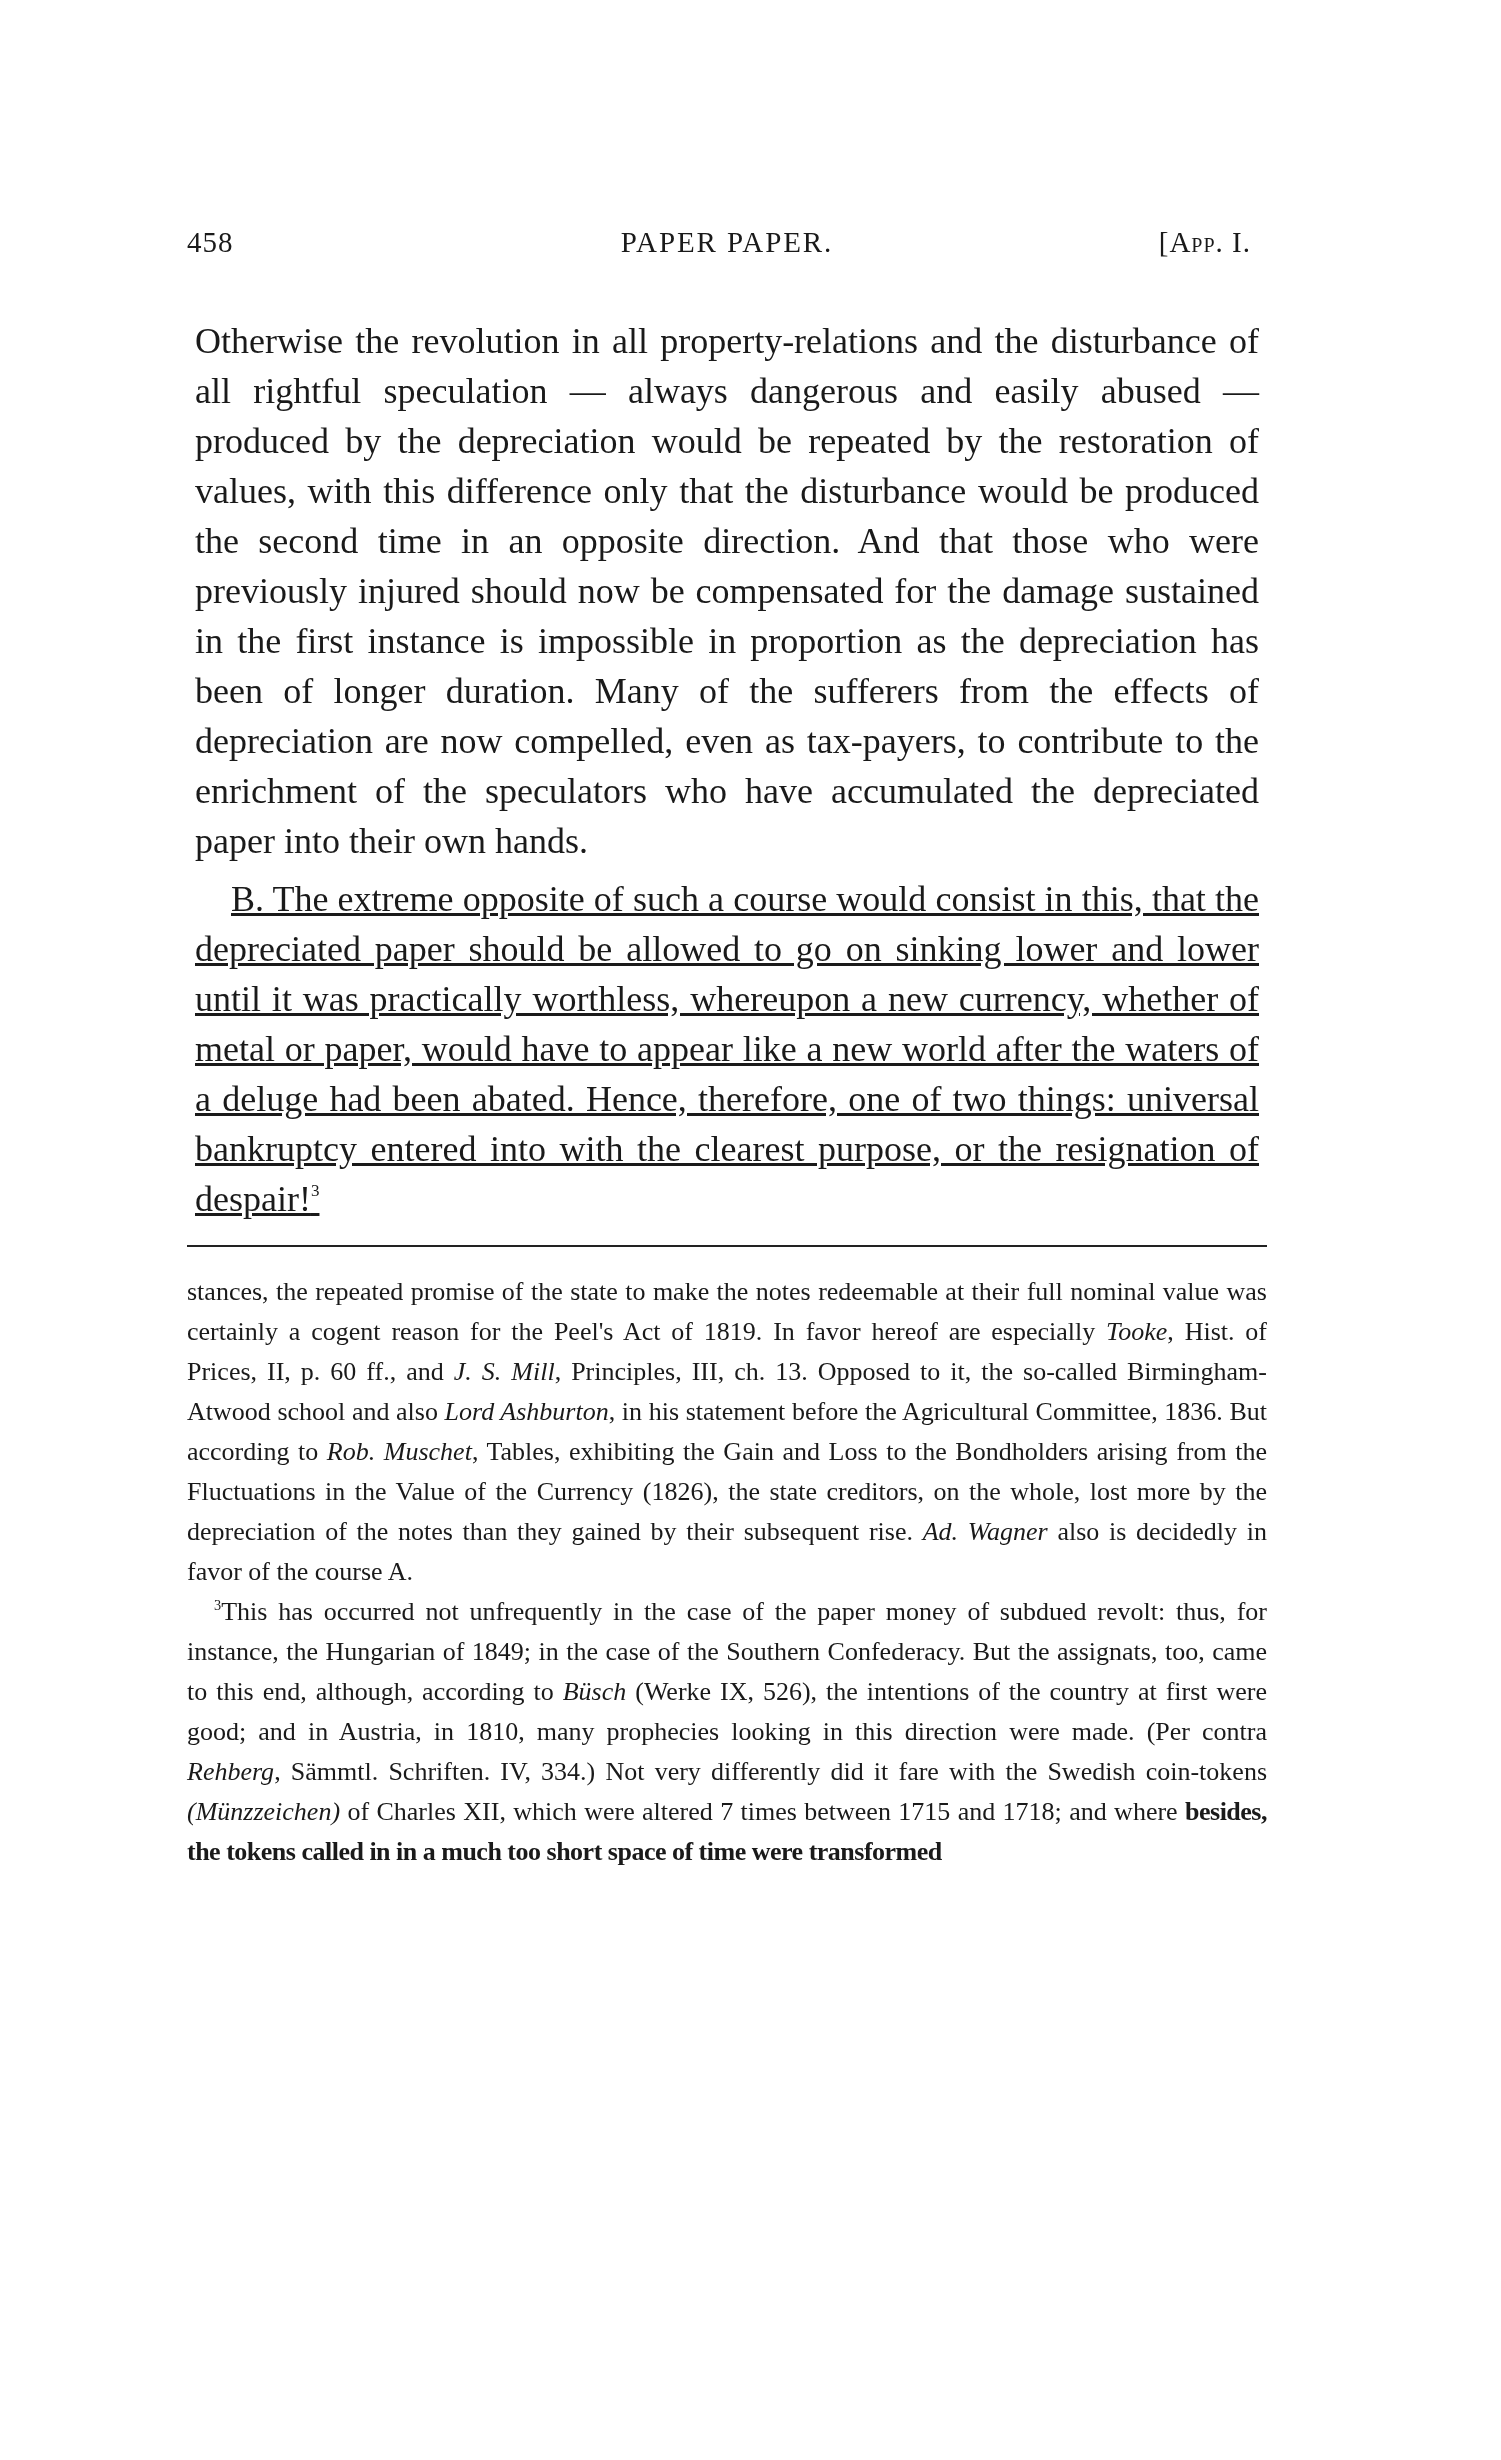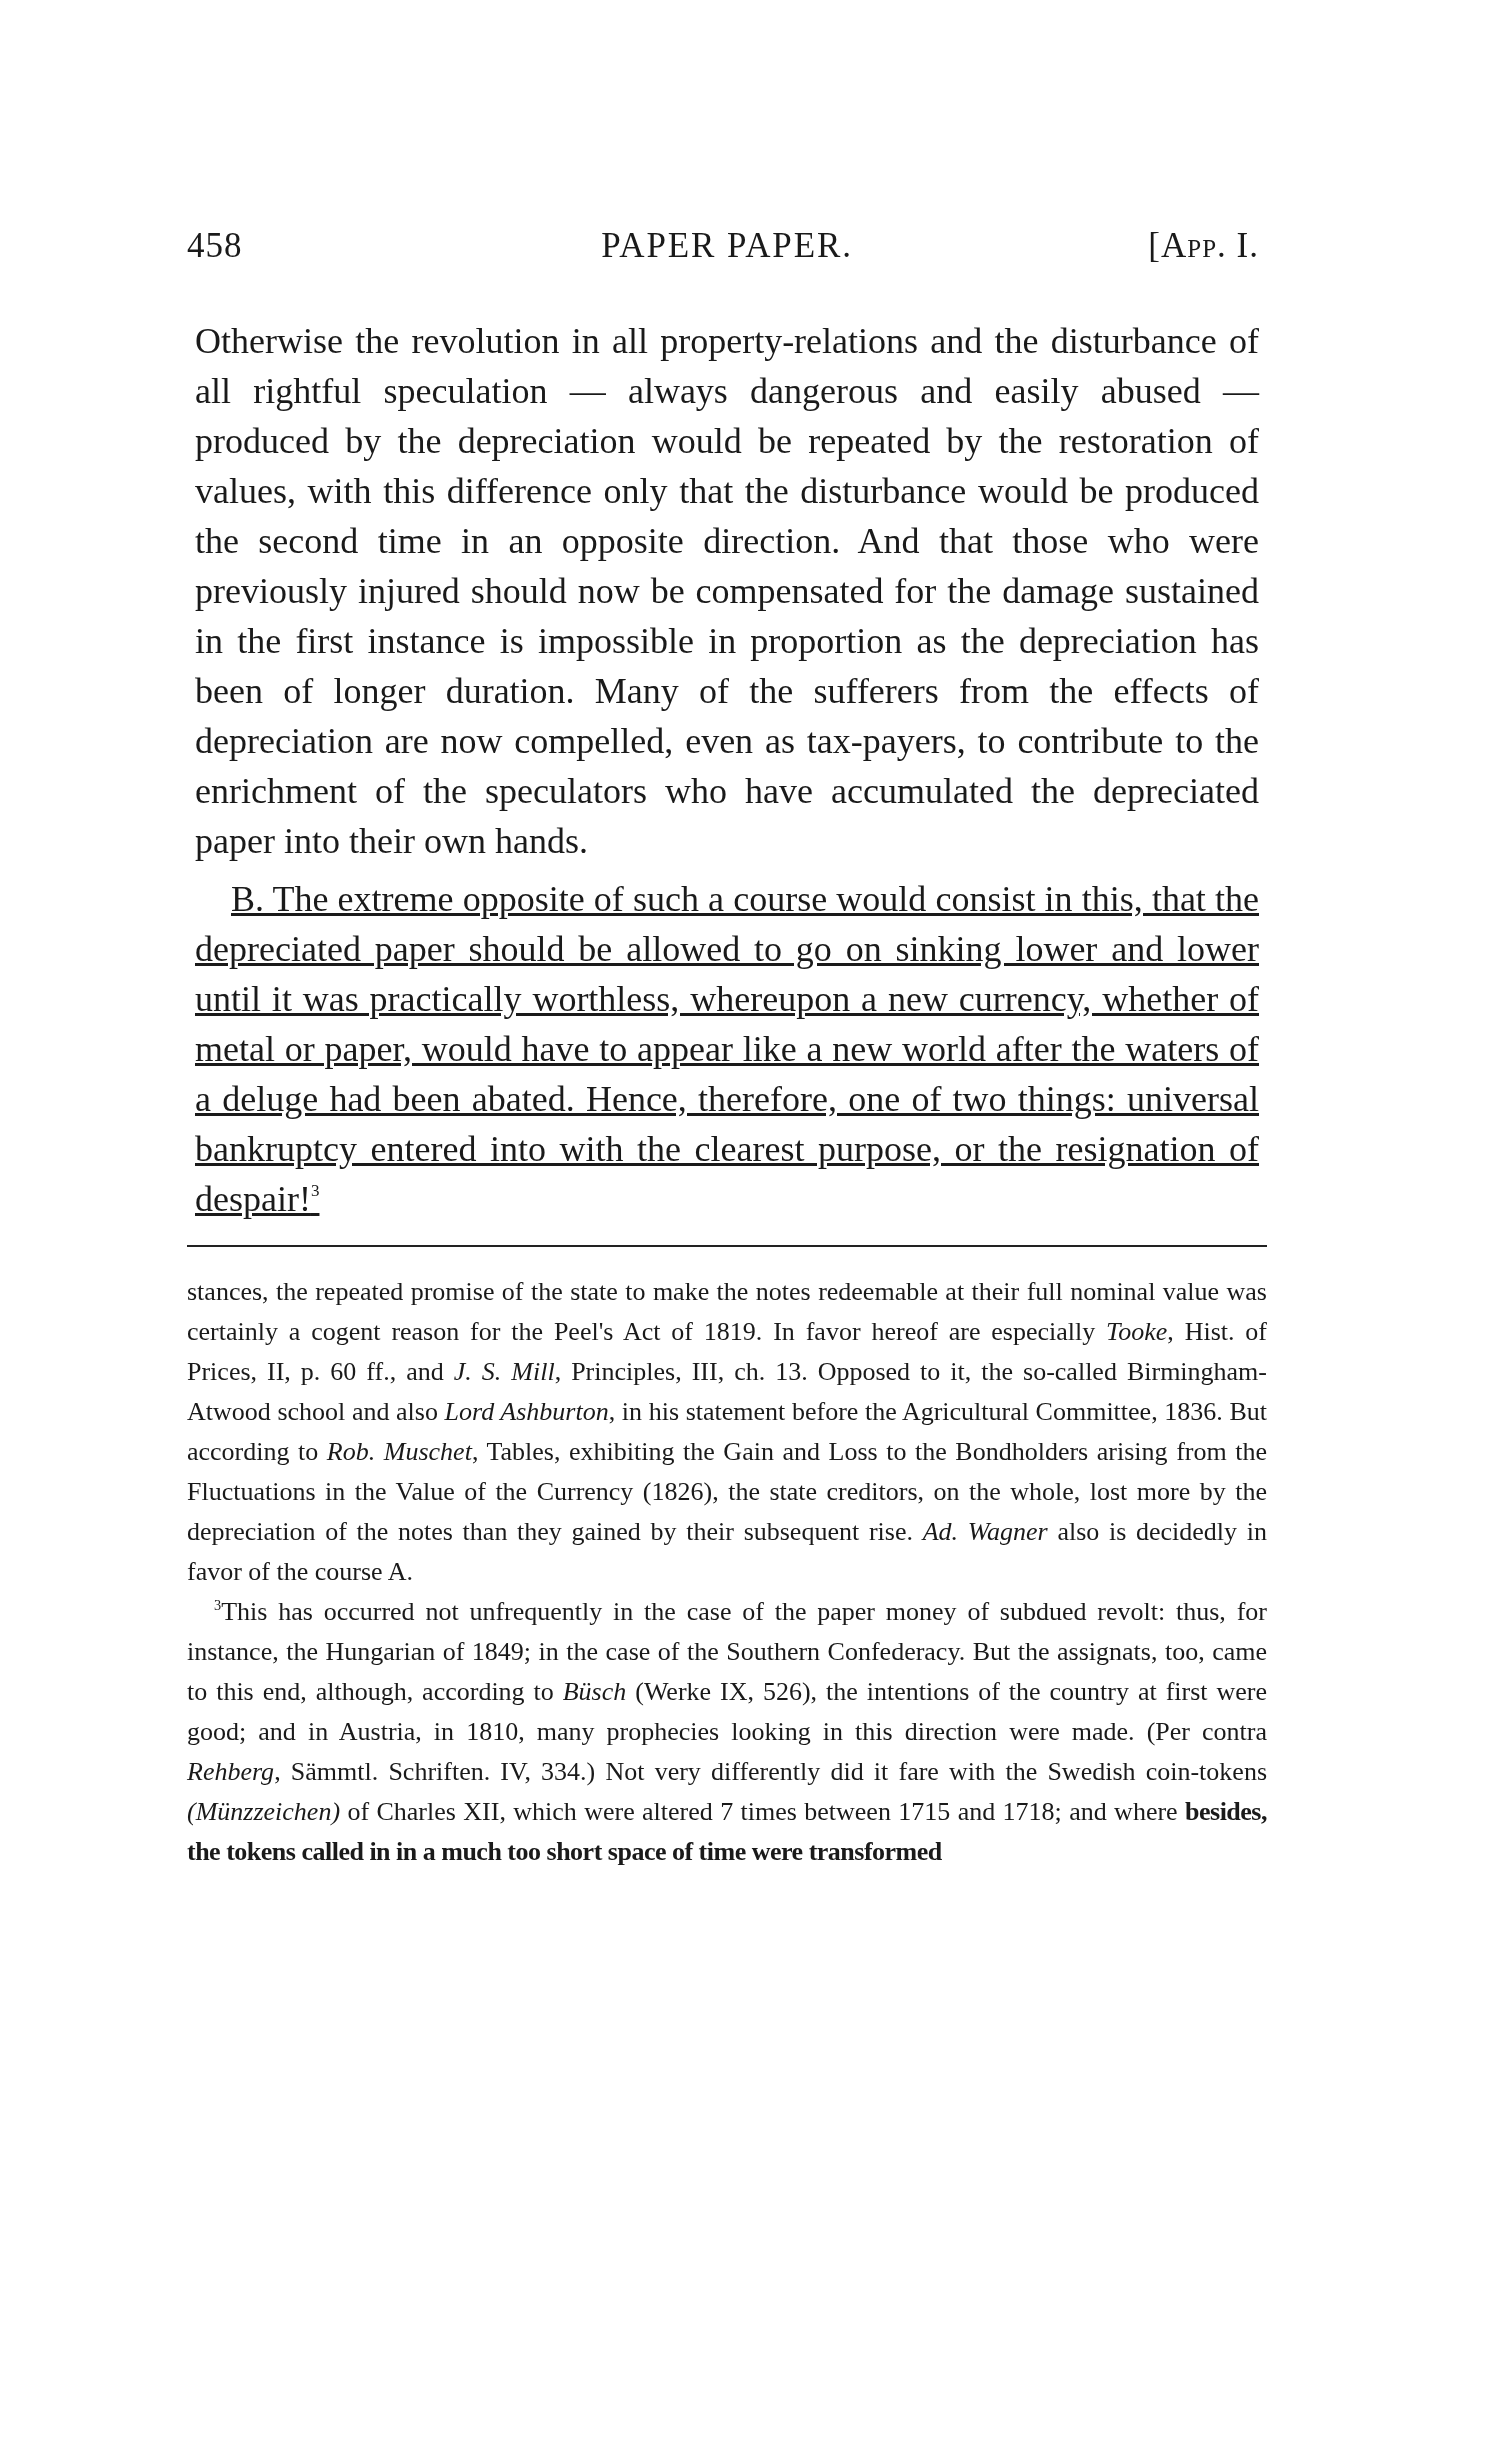--- a/index.html
+++ b/index.html
@@ -17,39 +17,39 @@
     }
     .page {
       position: absolute;
       left: 187px;
       top: 226px;
       width: 1080px;
     }
     .running-head {
       position: relative;
       height: 48px;
-      font-size: 35px;
+      font-size: 29px;
       letter-spacing: 1px;
     }
     .running-head .folio {
       position: absolute;
       left: 0;
       top: 0;
     }
     .running-head .title {
       position: absolute;
       left: 0;
       right: 0;
       top: 0;
       text-align: center;
       letter-spacing: 1.9px;
     }
     .running-head .section {
       position: absolute;
-      right: 8px;
+      right: 16px;
       top: 0;
       font-variant: small-caps;
     }
     .main-text {
       margin-top: 42px;
       font-size: 36px;
       line-height: 50px;
       text-align: justify;
       hyphens: manual;
     }

